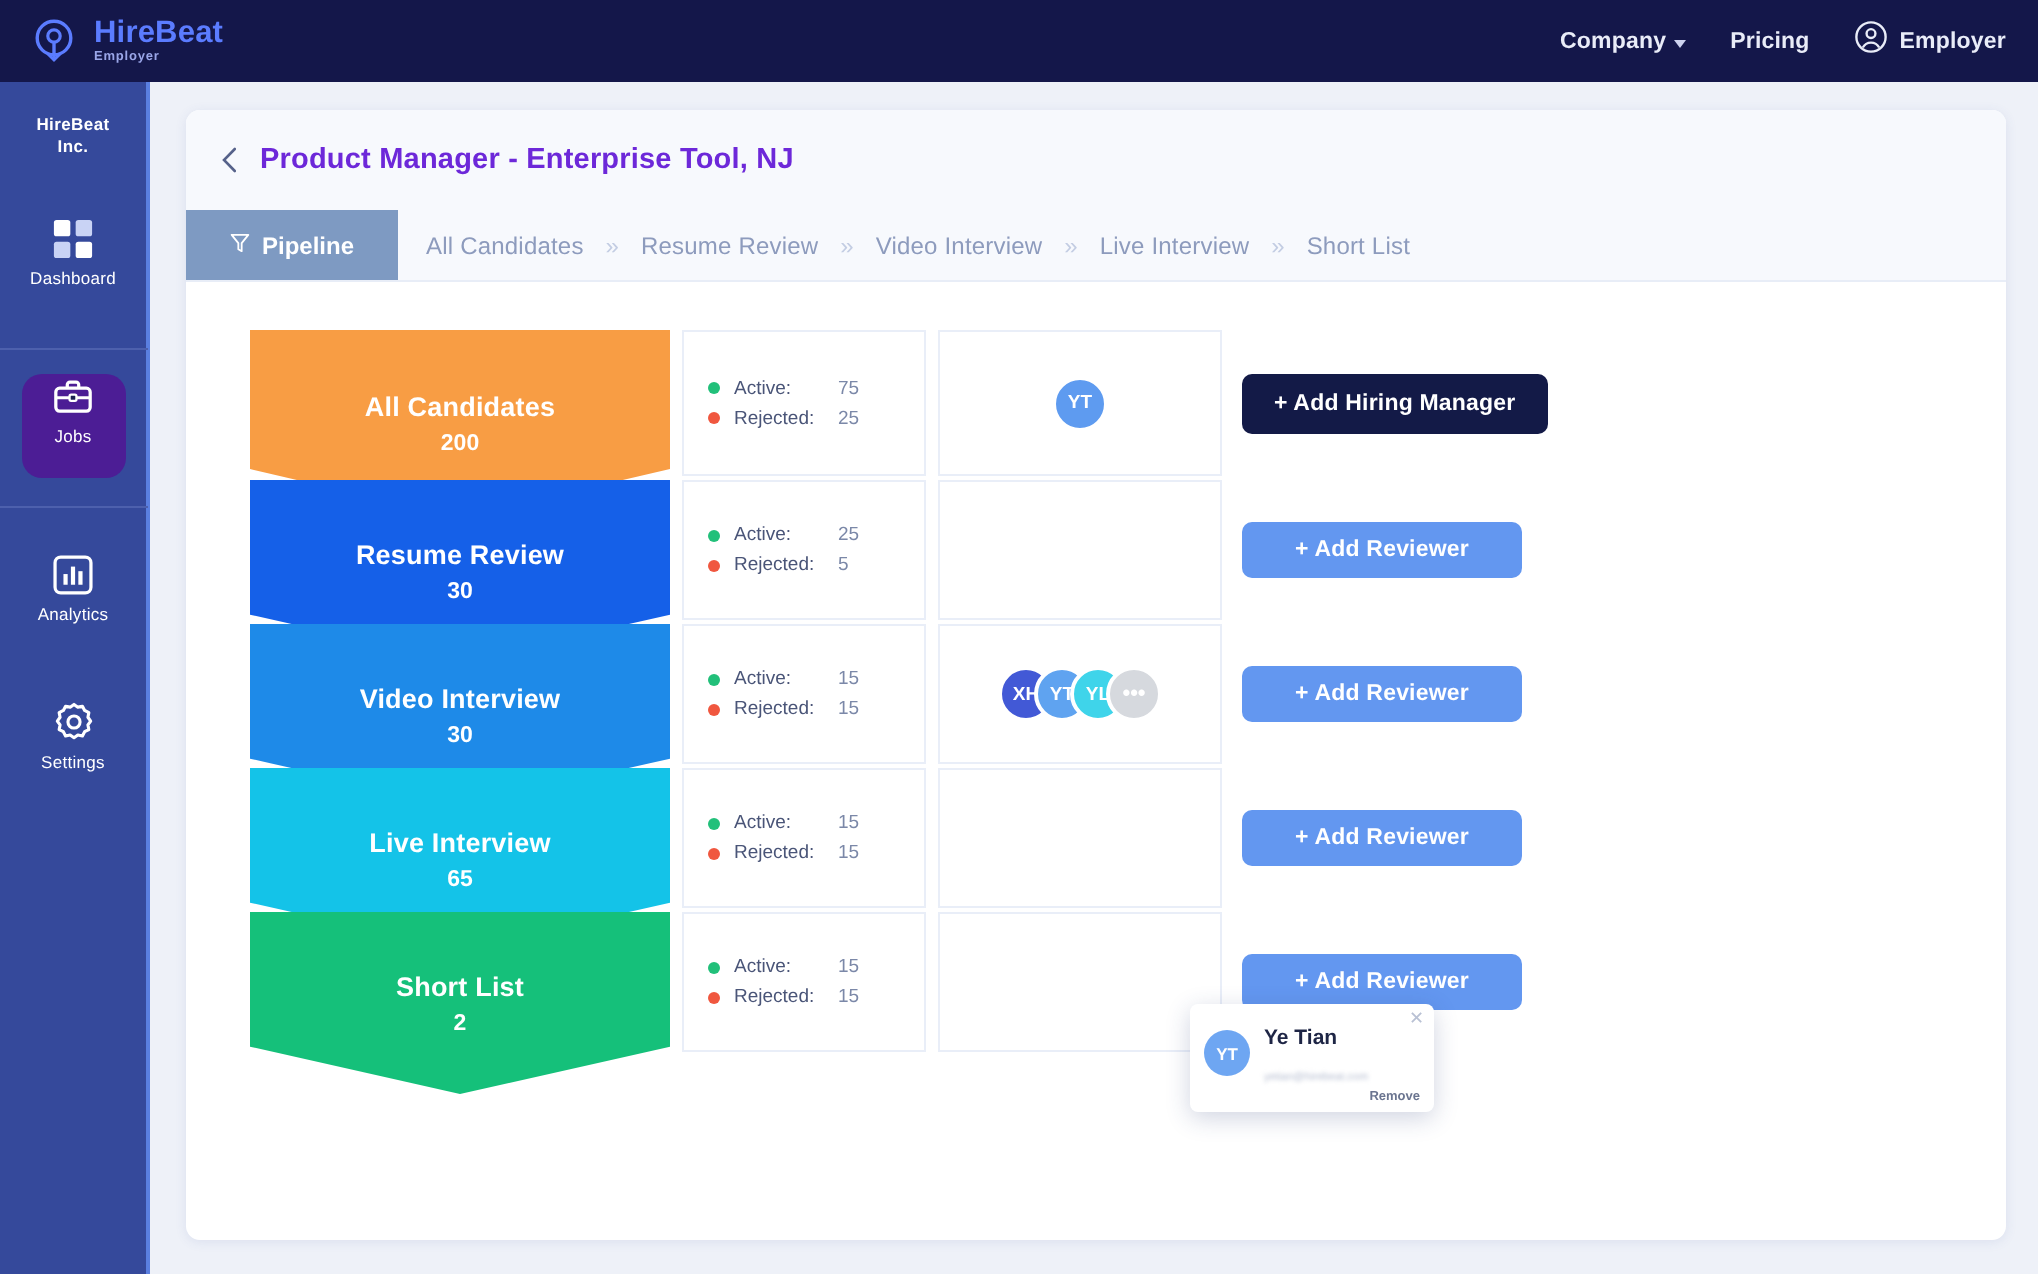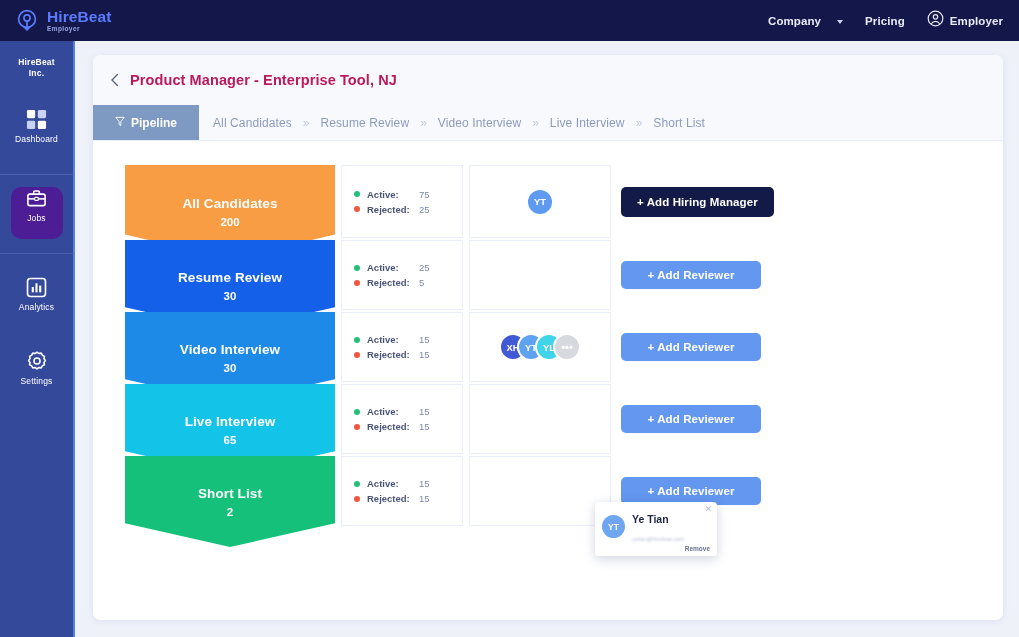--- a/index.html
+++ b/index.html
@@ -28,21 +28,21 @@
   .brand-sub {
     font-size: 6.5px; font-weight: bold; color: #9aa6e8; letter-spacing: .4px;
     display: block; margin-top: 2px;
   }
   .nav-right {
     margin-left: auto; margin-right: 16px;
     display: flex; align-items: center; gap: 22px;
   }
   .nav-link {
     font-size: 11.5px; color: #e9ecf8; font-weight: bold; letter-spacing: .1px;
-    display: flex; align-items: center; gap: 16px; cursor: pointer;
+    display: flex; align-items: center; gap: 4px; cursor: pointer;
   }
   .caret-down {
     width: 0; height: 0; border-left: 3.5px solid transparent;
     border-right: 3.5px solid transparent; border-top: 4px solid #cdd3ef;
     margin-top: 2px;
   }
   .user-chip { display: flex; align-items: center; gap: 6px; cursor: pointer; }
 
   
   .sidebar {
@@ -95,21 +95,21 @@
   }
   .card-header {
     height: 50px; display: flex; align-items: center;
     background: #f7f9fd; padding-left: 14px;
   }
   .back-chev {
     width: 16px; height: 16px; display: flex; align-items: center; justify-content: center;
     cursor: pointer; margin-right: 7px;
   }
   .page-title {
-    font-size: 14.5px; font-weight: bold; color: #be185d; letter-spacing: .1px;
+    font-size: 14.5px; font-weight: bold; color: #6d28d9; letter-spacing: .1px;
   }
   .tabbar {
     height: 36px; display: flex; align-items: stretch;
     background: #f7f9fd; border-bottom: 1px solid #e8edf7;
   }
   .tab-pipeline {
     background: #7e9ac2; color: #ffffff;
     display: flex; align-items: center; gap: 6px;
     padding: 0 22px; font-size: 12px; font-weight: bold; cursor: pointer;
   }
@@ -140,21 +140,21 @@
   .stat-col {
     width: 122px; flex: 0 0 122px; margin-left: 6px;
     background: #ffffff; border: 1px solid #e9eef8;
     display: flex; flex-direction: column; justify-content: center;
     padding-left: 12px;
   }
   .stat-line { display: flex; align-items: center; font-size: 9.5px; margin: 2px 0; }
   .dot { width: 6px; height: 6px; border-radius: 50%; margin-right: 7px; flex: 0 0 6px; }
   .dot.green { background: #22c07a; }
   .dot.red { background: #f0573f; }
-  .stat-label { color: #4a5578; font-weight: bold; width: 52px; }
+  .stat-label { color: #4a5578; font-weight: normal; width: 52px; }
   .stat-val { color: #7b88a8; }
 
   .avatar-col {
     width: 142px; flex: 0 0 142px; margin-left: 6px;
     background: #ffffff; border: 1px solid #e9eef8;
     display: flex; align-items: center; justify-content: center;
     position: relative;
   }
   .avatar {
     width: 28px; height: 28px; border-radius: 50%;

